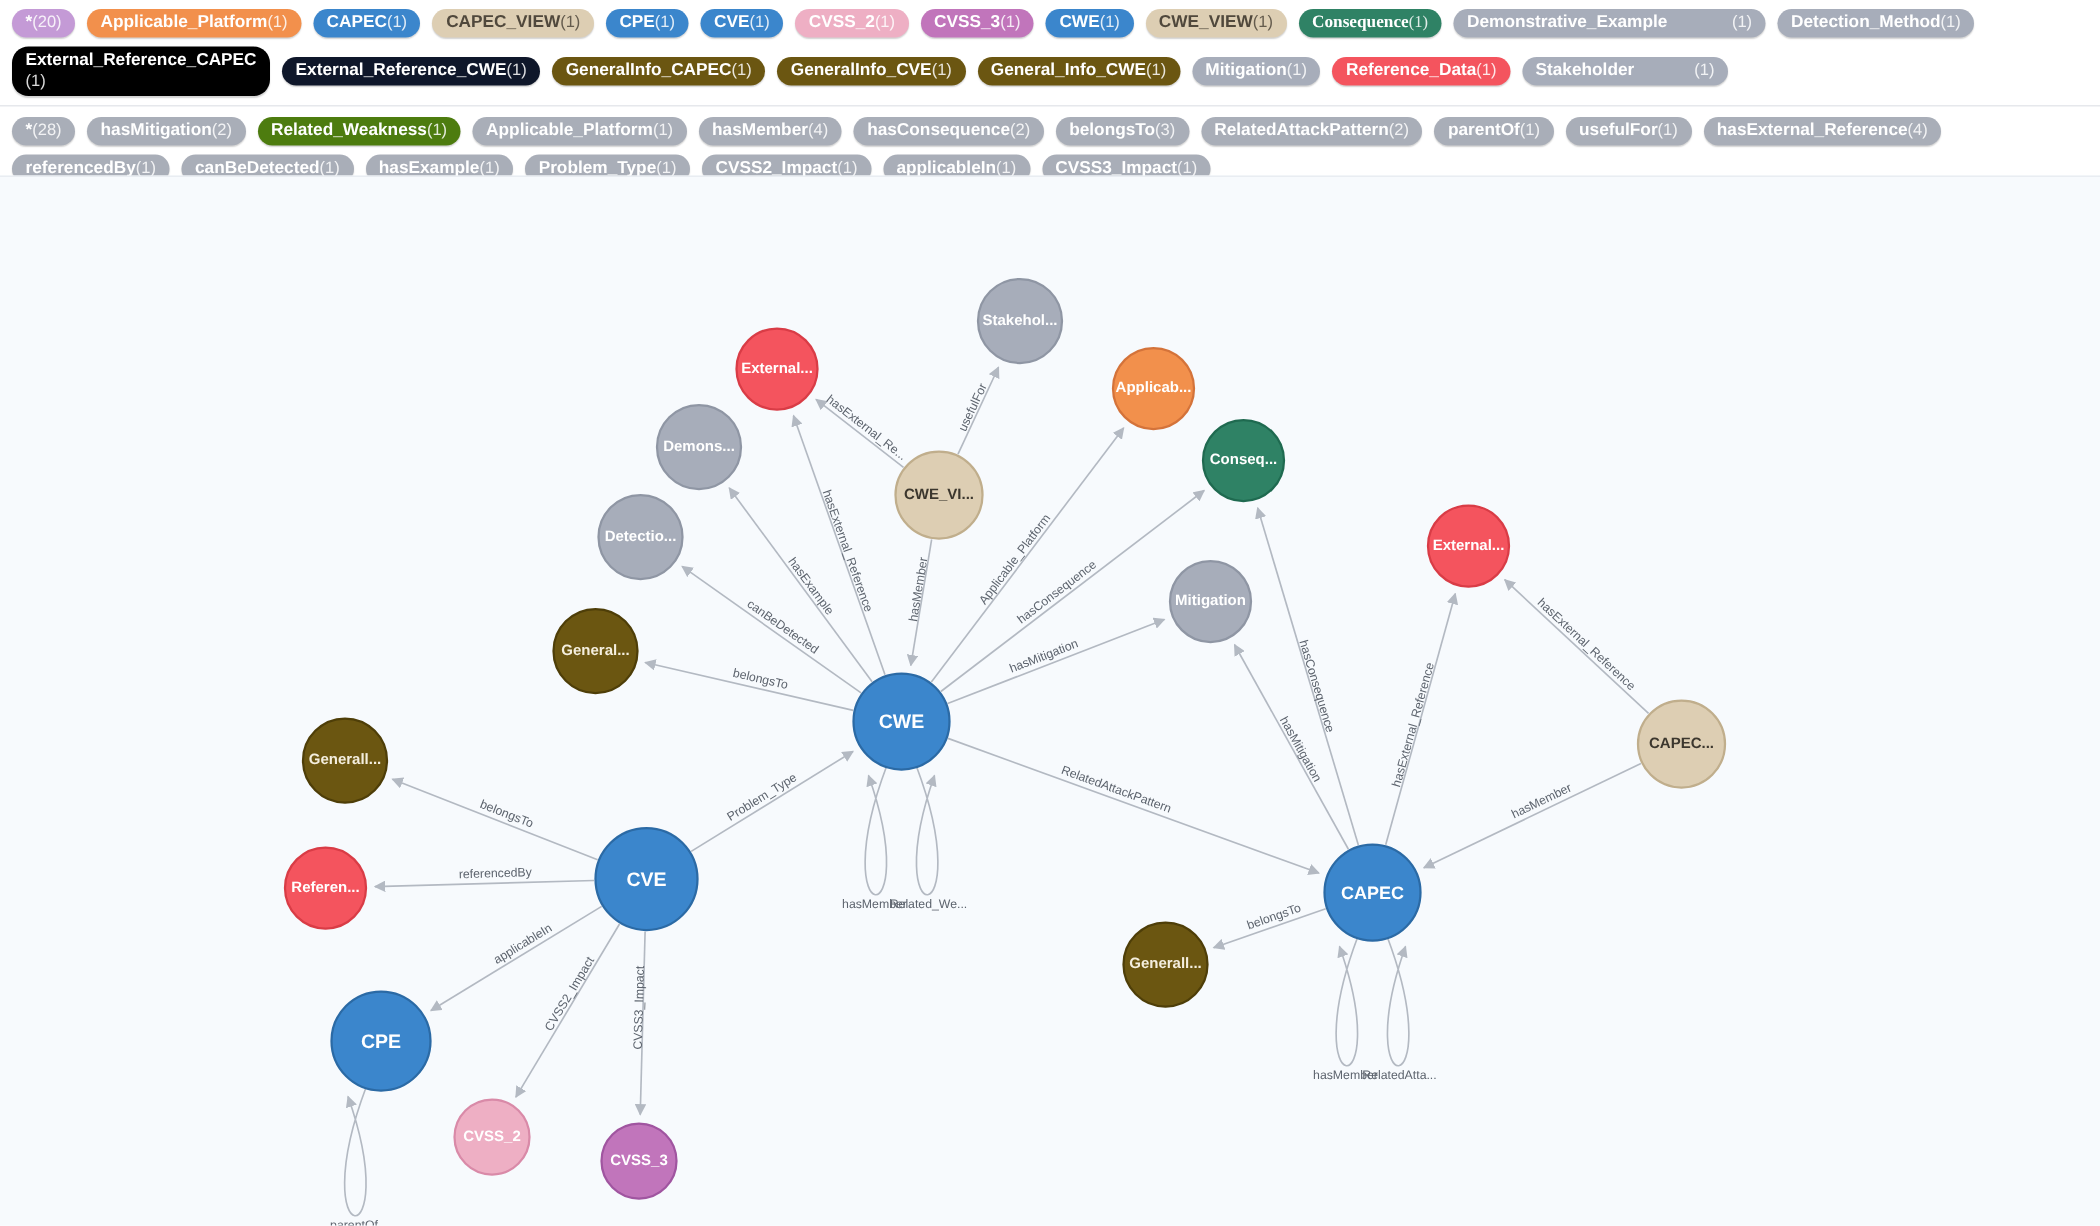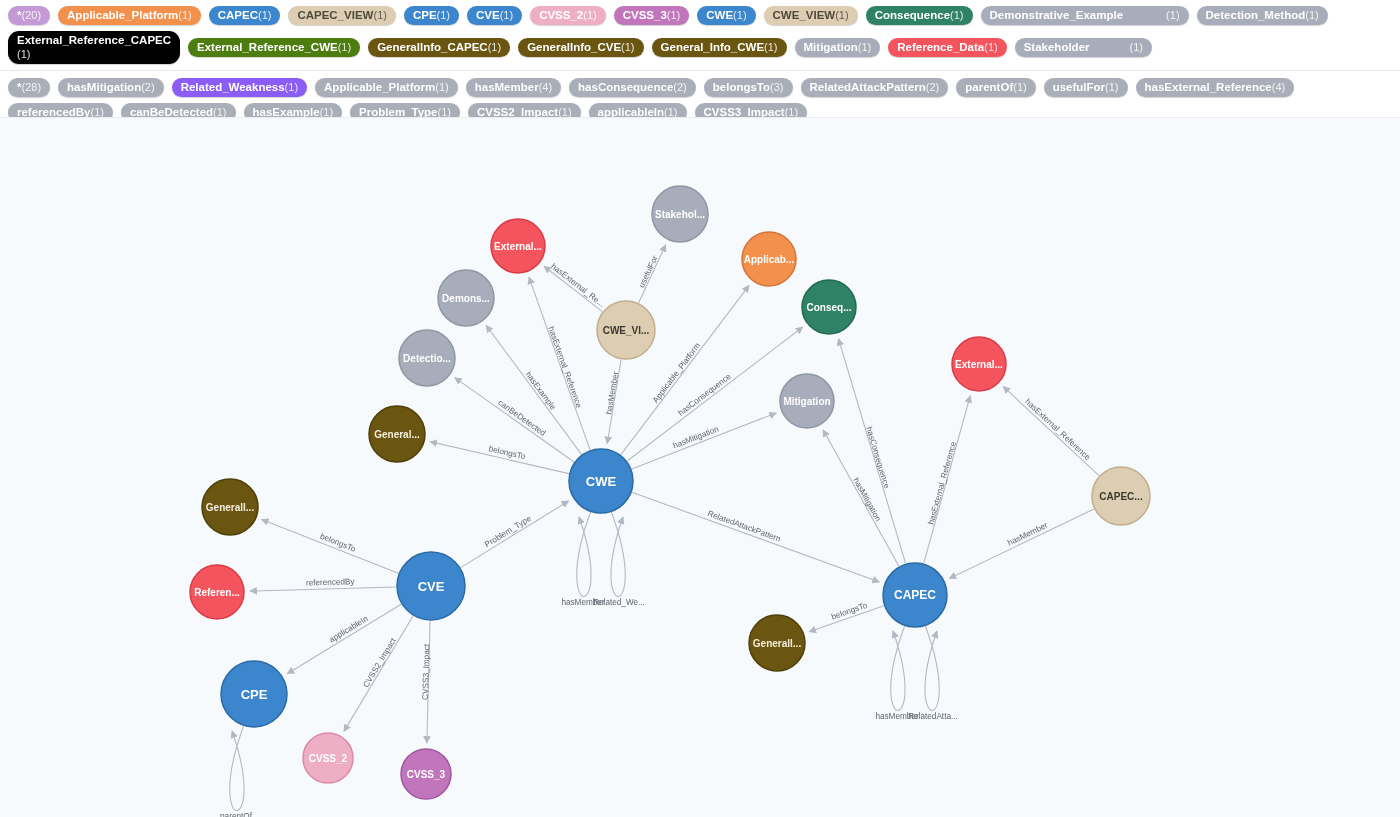--- a/index.html
+++ b/index.html
@@ -110,37 +110,37 @@
           <span class="cnt">(1)</span>
         </span>
         <span class="tag" style="background: rgb(59, 134, 204); color: rgb(255, 255, 255);">
           <span>CWE</span>
           <span class="cnt">(1)</span>
         </span>
         <span class="tag" style="background: rgb(221, 206, 179); color: rgb(80, 72, 60);">
           <span>CWE_VIEW</span>
           <span class="cnt">(1)</span>
         </span>
-        <span class="tag" style="background: rgb(47, 130, 101); color: rgb(255, 255, 255);">
+        <span class="tag" style="background: rgb(47, 130, 101); color: rgb(255, 255, 255); font-family: Liberation Serif, serif;">
           <span>Consequence</span>
           <span class="cnt">(1)</span>
         </span>
         <span class="tag" style="background: rgb(167, 173, 186); color: rgb(255, 255, 255); gap: 43px;">
           <span>Demonstrative_Example</span>
           <span class="cnt">(1)</span>
         </span>
         <span class="tag" style="background: rgb(167, 173, 186); color: rgb(255, 255, 255);">
           <span>Detection_Method</span>
           <span class="cnt">(1)</span>
         </span>
         <span class="tag" style="background: #000000; color: rgb(255, 255, 255); flex-direction: column;">
           <span>External_Reference_CAPEC</span>
           <span class="cnt">(1)</span>
         </span>
-        <span class="tag" style="background: #4d7c0f; color: rgb(255, 255, 255);">
+        <span class="tag" style="background: #0f172a; color: rgb(255, 255, 255);">
           <span>External_Reference_CWE</span>
           <span class="cnt">(1)</span>
         </span>
         <span class="tag" style="background: rgb(107, 86, 17); color: rgb(255, 255, 255);">
           <span>GeneralInfo_CAPEC</span>
           <span class="cnt">(1)</span>
         </span>
         <span class="tag" style="background: rgb(107, 86, 17); color: rgb(255, 255, 255);">
           <span>GeneralInfo_CVE</span>
           <span class="cnt">(1)</span>
@@ -165,21 +165,21 @@
     <div class="legend-sep"></div>
     <div class="legend-group rels-group">
         <span class="tag" style="background: rgb(169, 174, 184); color: rgb(255, 255, 255);">
           <span>*</span>
           <span class="cnt">(28)</span>
         </span>
         <span class="tag" style="background: rgb(169, 174, 184); color: rgb(255, 255, 255);">
           <span>hasMitigation</span>
           <span class="cnt">(2)</span>
         </span>
-        <span class="tag" style="background: #8b5cf6; color: rgb(255, 255, 255); justify-content: space-between;">
+        <span class="tag" style="background: #4d7c0f; color: rgb(255, 255, 255); justify-content: space-between;">
           <span>Related_Weakness</span>
           <span class="cnt">(1)</span>
         </span>
         <span class="tag" style="background: rgb(169, 174, 184); color: rgb(255, 255, 255);">
           <span>Applicable_Platform</span>
           <span class="cnt">(1)</span>
         </span>
         <span class="tag" style="background: rgb(169, 174, 184); color: rgb(255, 255, 255);">
           <span>hasMember</span>
           <span class="cnt">(4)</span>

